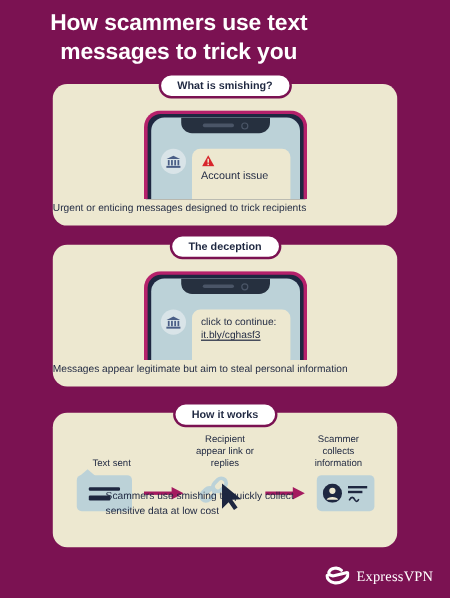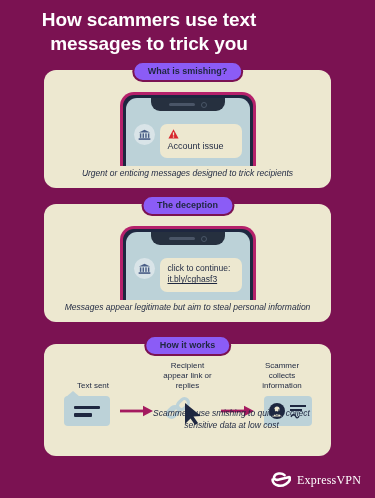--- a/index.html
+++ b/index.html
@@ -24,30 +24,30 @@
   .card{
     position:absolute;left:44px;width:287px;
     background:#EDE8D0;border-radius:12px;
   }
   #card1{top:70px;height:118px;}
   #card2{top:204px;height:118px;}
   #card3{top:344px;height:112px;}
 
   .pill{
     position:absolute;top:-9px;left:50%;transform:translateX(-50%);
-    background:#8b5cf6;border:2px solid #7B1252;
+    background:#ffffff;border:2px solid #7B1252;
     border-radius:20px;
     padding:3px 14px 4px;
     font-size:9px;font-weight:bold;color:#1E2740;
     white-space:nowrap;z-index:5;
   }
 
   .caption{
-    position:absolute;left:0;width:287px;text-align:center;
-    font-size:8.5px;color:#1E2740;line-height:1.35;font-style:italic;
+    position:absolute;left:0;width:287px;text-align:left;
+    font-size:8.5px;color:#1E2740;line-height:1.35;
   }
   #cap1{bottom:9px;}
   #cap2{bottom:9px;}
   #cap3{bottom:25px;padding-left:44px;}
 
   
   .phone{
     position:absolute;left:50%;transform:translateX(-50%);
     top:22px;width:136px;height:74px;
     background:#1E2740;
@@ -75,21 +75,21 @@
     position:absolute;left:8px;right:8px;top:26px;
     display:flex;align-items:flex-start;gap:5px;
   }
   .bank-avatar{
     width:21px;height:21px;border-radius:50%;
     background:#D9E4E8;flex:0 0 21px;
     display:flex;align-items:center;justify-content:center;
   }
   .bubble{
     background:#EDE8D0;border-radius:7px;
-    padding:5px 8px 6px;flex:1;
+    padding:5px 8px 20px;flex:1;
   }
   .warn-tri{display:block;margin-bottom:2px;}
   .bubble-text{font-size:9px;color:#1E2740;line-height:1.2;}
   .bubble-line{font-size:8.5px;color:#1E2740;line-height:1.35;}
   .bubble-link{
     font-size:8.5px;color:#1E2740;line-height:1.35;
     text-decoration:underline;display:block;
   }
 
   

